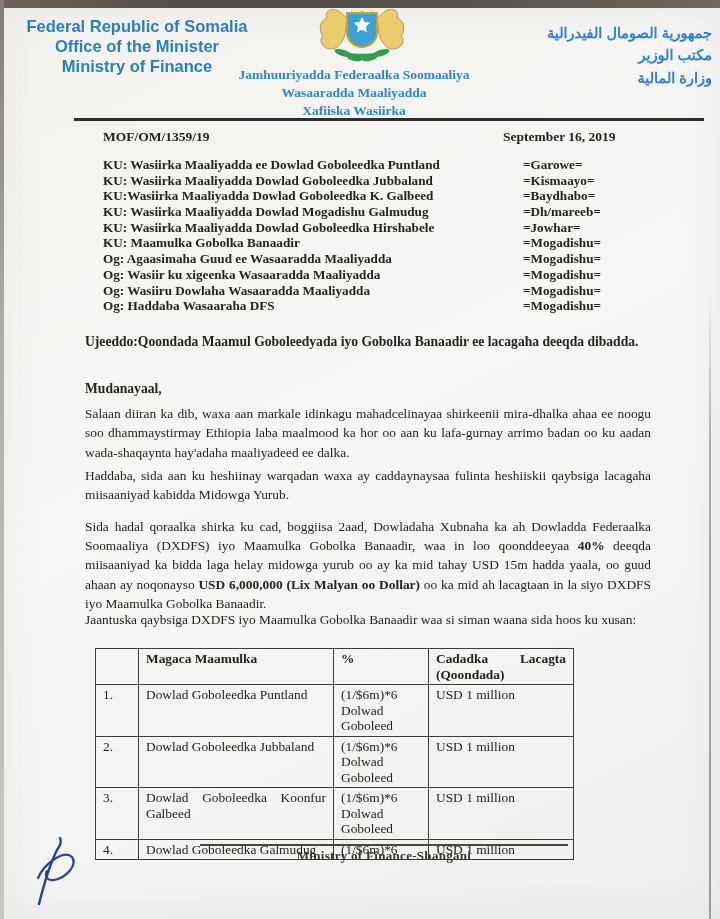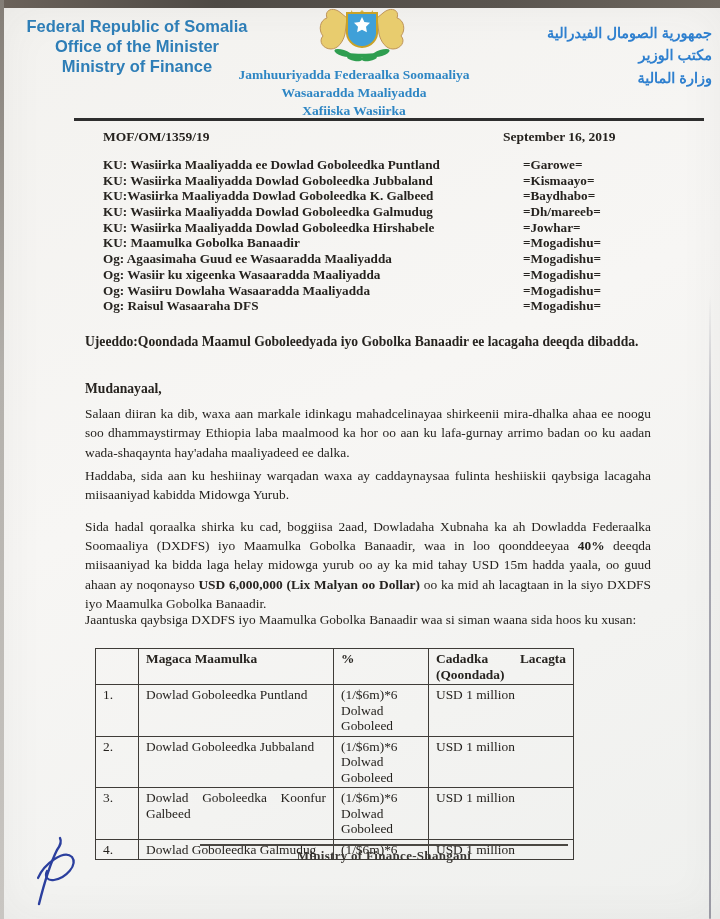--- a/index.html
+++ b/index.html
@@ -101,27 +101,27 @@
 
   <div class="rule"></div>
 
   <div class="ref">MOF/OM/1359/19</div>
   <div class="date">September 16, 2019</div>
 
   <div class="recips">
     <div class="recip"><span>KU: Wasiirka Maaliyadda ee Dowlad Goboleedka Puntland</span><span class="loc">=Garowe=</span></div>
     <div class="recip"><span>KU: Wasiirka Maaliyadda Dowlad Goboleedka Jubbaland</span><span class="loc">=Kismaayo=</span></div>
     <div class="recip"><span>KU:Wasiirka Maaliyadda Dowlad Goboleedka K. Galbeed</span><span class="loc">=Baydhabo=</span></div>
-    <div class="recip"><span>KU: Wasiirka Maaliyadda Dowlad Goboleedka Galmudug</span><span class="loc">=Dh/mareeb=</span></div>
+    <div class="recip"><span>KU: Wasiirka Maaliyadda Dowlad Mogadishu Galmudug</span><span class="loc">=Dh/mareeb=</span></div>
     <div class="recip"><span>KU: Wasiirka Maaliyadda Dowlad Goboleedka Hirshabele</span><span class="loc">=Jowhar=</span></div>
     <div class="recip"><span>KU: Maamulka Gobolka Banaadir</span><span class="loc">=Mogadishu=</span></div>
     <div class="recip"><span>Og: Agaasimaha Guud ee Wasaaradda Maaliyadda</span><span class="loc">=Mogadishu=</span></div>
     <div class="recip"><span>Og: Wasiir ku xigeenka Wasaaradda Maaliyadda</span><span class="loc">=Mogadishu=</span></div>
     <div class="recip"><span>Og: Wasiiru Dowlaha Wasaaradda Maaliyadda</span><span class="loc">=Mogadishu=</span></div>
-    <div class="recip"><span>Og: Raisul Wasaaraha DFS</span><span class="loc">=Mogadishu=</span></div>
+    <div class="recip"><span>Og: Haddaba Wasaaraha DFS</span><span class="loc">=Mogadishu=</span></div>
   </div>
 
   <div class="subject">Ujeeddo:Qoondada Maamul Goboleedyada iyo Gobolka Banaadir ee lacagaha deeqda dibadda.</div>
   <div class="salut">Mudanayaal,</div>
   <div class="para p1">Salaan diiran ka dib, waxa aan markale idinkagu mahadcelinayaa shirkeenii mira-dhalka ahaa ee noogu soo dhammaystirmay Ethiopia laba maalmood ka hor oo aan ku lafa-gurnay arrimo badan oo ku aadan wada-shaqaynta hay'adaha maaliyadeed ee dalka.</div>
   <div class="para p2">Haddaba, sida aan ku heshiinay warqadan waxa ay caddaynaysaa fulinta heshiiskii qaybsiga lacagaha miisaaniyad kabidda Midowga Yurub.</div>
   <div class="para p3"><span>Sida hadal qoraalka shirka ku cad, boggiisa 2aad, Dowladaha Xubnaha ka ah Dowladda Federaalka Soomaaliya (DXDFS) iyo Maamulka Gobolka Banaadir, waa in loo qoonddeeyaa </span><b>40%</b><span> deeqda miisaaniyad ka bidda laga helay midowga yurub oo ay ka mid tahay USD 15m hadda yaala, oo guud ahaan ay noqonayso </span><b>USD 6,000,000 (Lix Malyan oo Dollar)</b><span> oo ka mid ah lacagtaan in la siyo DXDFS iyo Maamulka Gobolka Banaadir.</span></div>
   <div class="para p4">Jaantuska qaybsiga DXDFS iyo Maamulka Gobolka Banaadir  waa si siman waana sida hoos ku xusan:</div>
 
   <div class="table-wrap">

